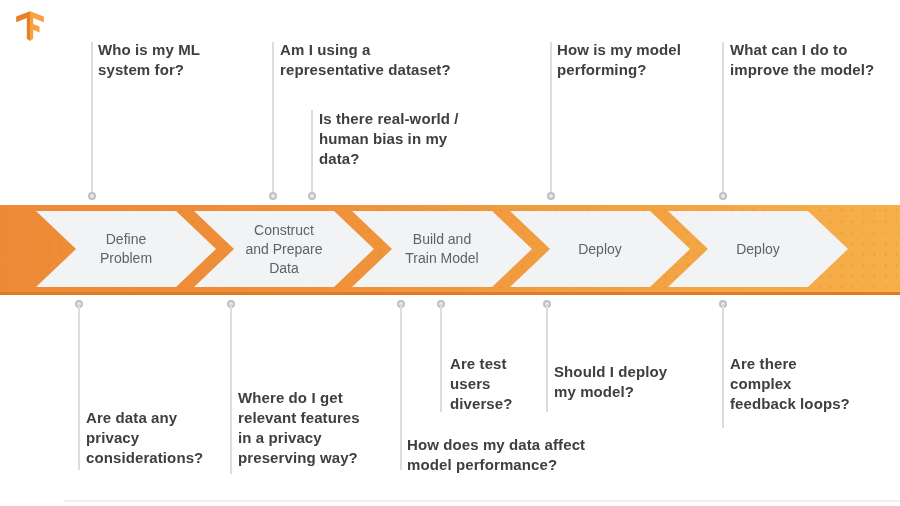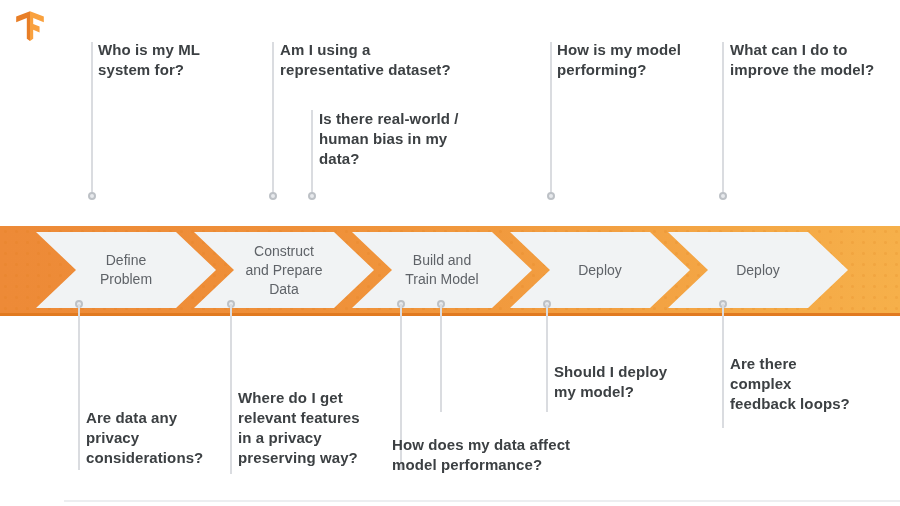--- a/index.html
+++ b/index.html
@@ -17,21 +17,20 @@
   
   .q{
     position:absolute;font-weight:bold;font-size:15px;line-height:20px;
     color:#3C4043;white-space:pre-line;letter-spacing:0.1px;
   }
   
   .band{
     position:absolute;left:0;top:205px;width:900px;height:90px;box-sizing:border-box;
     background:linear-gradient(90deg,#ED8A37 0%,#EF9039 35%,#F6B04A 100%);
     border-bottom:3px solid #E17A20;
-    margin-top:21px;
   }
   .band::before{
     content:"";position:absolute;inset:0;
     background-image:radial-gradient(circle,rgba(216,118,18,0.16) 1.2px,transparent 1.7px);
     background-size:11px 11px;
   }
   .chevron{
     position:absolute;top:6px;width:180px;height:76px;background:#F1F3F4;
     clip-path:polygon(40px 50%,0 0,140px 0,180px 50%,140px 100%,0 100%);
     display:flex;align-items:center;justify-content:center;text-align:center;
@@ -110,22 +109,25 @@
   <div class="dot" style="left:719px;top:300px"></div>
   <div class="vline" style="left:722px;top:304px;height:124px"></div>
 
   <div class="q" style="left:86px;top:408px;width:180px">Are data any
 privacy
 considerations?</div>
   <div class="q" style="left:238px;top:388px;width:180px">Where do I get
 relevant features
 in a privacy
 preserving way?</div>
-  <div class="q" style="left:392px;top:435px;width:235px">How does my data affect
+  <div class="q" style="left:407px;top:435px;width:235px">How does my data affect
 model performance?</div>
+  <div class="q" style="left:450px;top:354px;width:110px">Are test
+users
+diverse?</div>
   <div class="q" style="left:554px;top:362px;width:170px">Should I deploy
 my model?</div>
   <div class="q" style="left:730px;top:354px;width:180px">Are there
 complex
 feedback loops?</div>
 
   <div class="baseline-rule"></div>
 
 </div>
 

